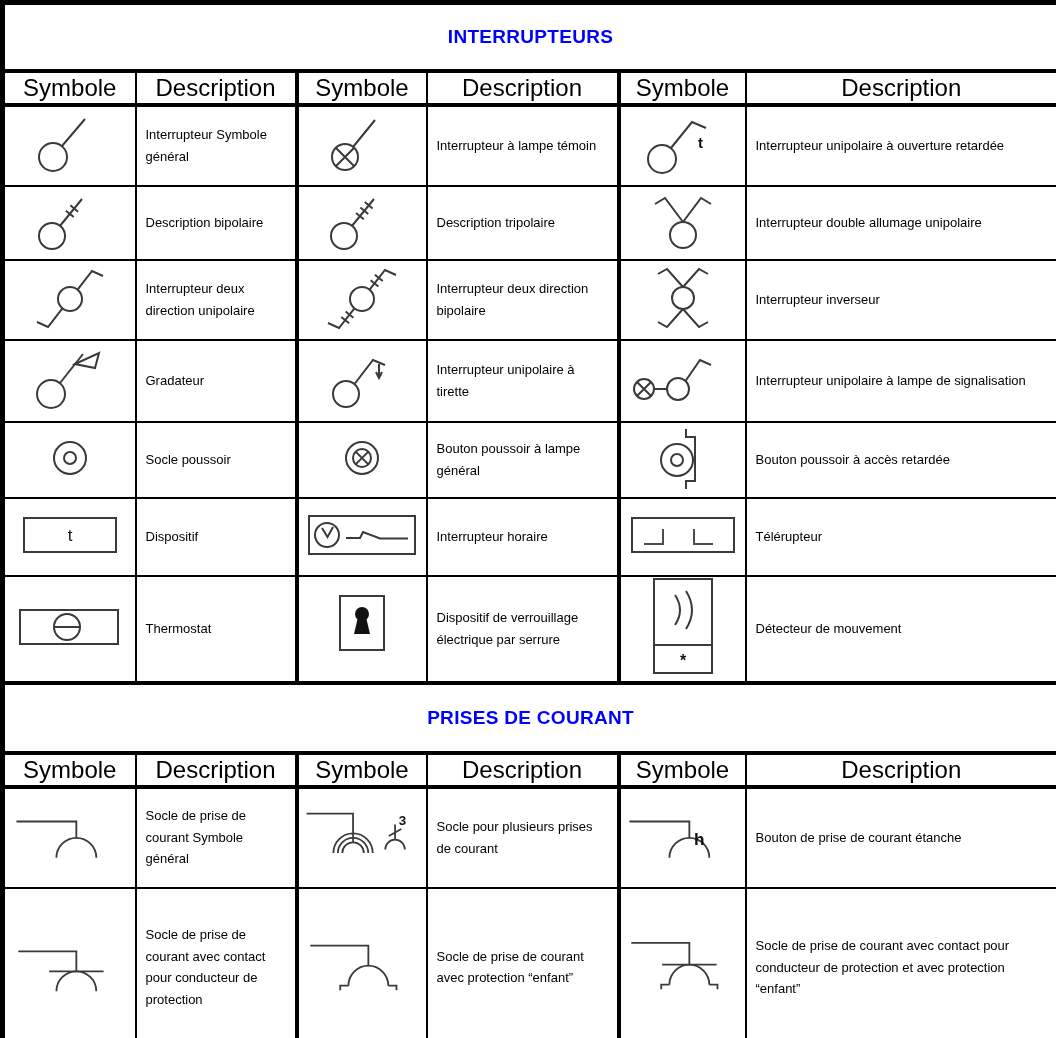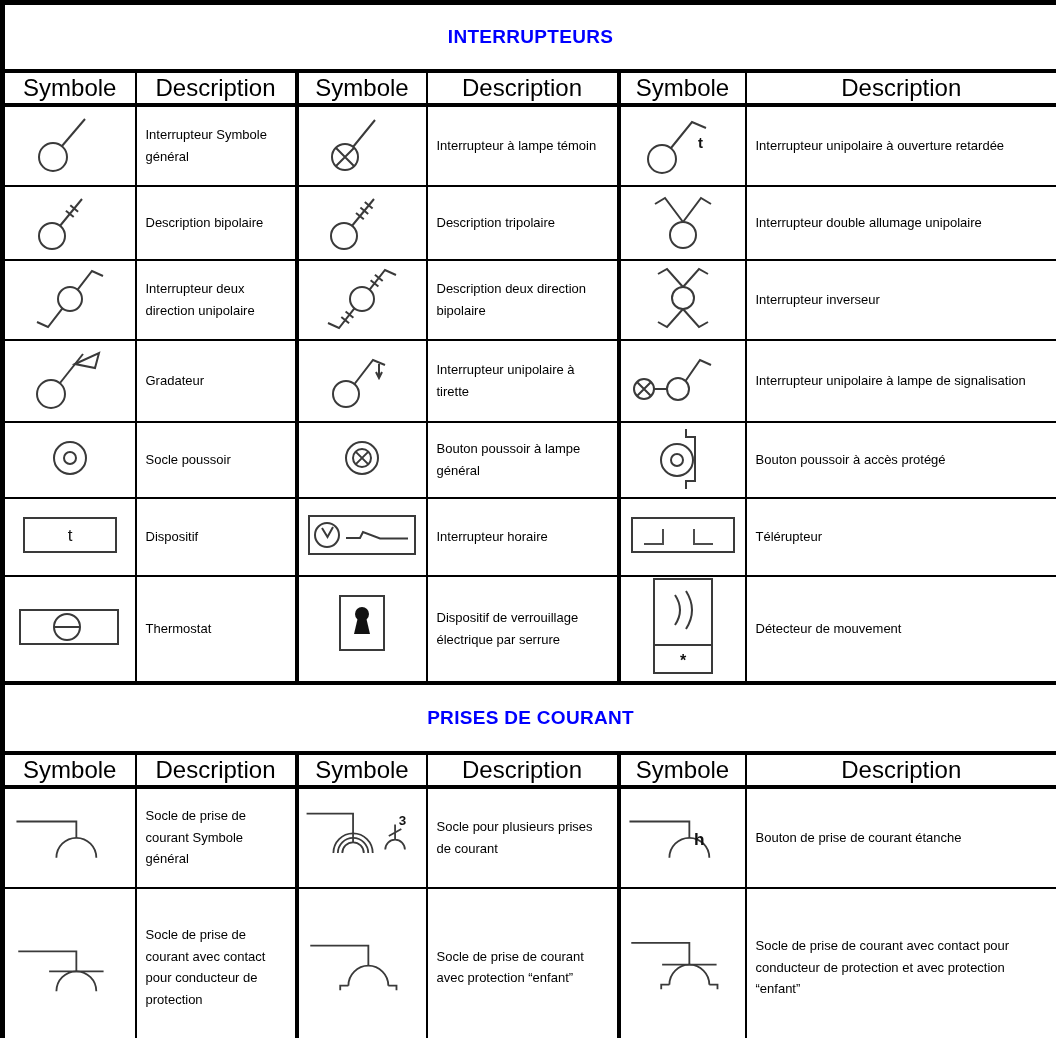--- a/index.html
+++ b/index.html
@@ -80,21 +80,21 @@
 <tr style="height:74px">
   <td class="sym"><div class="symbox"><svg xmlns="http://www.w3.org/2000/svg" width="100" height="70" viewBox="0 0 100 70" fill="none" stroke="#3a3a3a" stroke-width="2">
               <circle cx="50" cy="36" r="12"></circle>
               <path d="M57.6 26.7 L72 8 L83 13 M42.4 45.3 L28 64 L17 59"></path>
             </svg></div></td>
   <td class="desc"><span>Interrupteur deux direction unipolaire</span></td>
   <td class="sym gsep"><div class="symbox"><svg xmlns="http://www.w3.org/2000/svg" width="104" height="74" viewBox="0 0 104 74" fill="none" stroke="#3a3a3a" stroke-width="2">
               <circle cx="52" cy="38" r="12"></circle>
               <path d="M59.6 28.7 L75 9 L86 14 M44.4 47.3 L29 67 L18 62 M60.6 19.2 L68.4 25.6 M64.9 13.7 L72.7 20.1 M35.6 50.5 L43.4 56.7 M31.3 56 L39.1 62.2"></path>
             </svg></div></td>
-  <td class="desc"><span>Description deux direction bipolaire</span></td>
+  <td class="desc"><span>Interrupteur deux direction bipolaire</span></td>
   <td class="sym gsep"><div class="symbox"><svg xmlns="http://www.w3.org/2000/svg" width="88" height="70" viewBox="0 0 88 70" fill="none" stroke="#3a3a3a" stroke-width="2">
               <circle cx="44" cy="35" r="11"></circle>
               <path d="M44 24 L28 6 L19 11 M44 24 L60 6 L69 11 M44 46 L28 64 L19 59 M44 46 L60 64 L69 59"></path>
             </svg></div></td>
   <td class="desc"><span>Interrupteur inverseur</span></td>
 </tr>
 
 <tr style="height:82px">
   <td class="sym"><div class="symbox"><svg xmlns="http://www.w3.org/2000/svg" width="110" height="74" viewBox="0 0 110 74" fill="none" stroke="#3a3a3a" stroke-width="2">
               <circle cx="36" cy="52" r="14"></circle>
@@ -126,21 +126,21 @@
               <circle cx="45" cy="31" r="16"></circle>
               <circle cx="45" cy="31" r="9"></circle>
               <path d="M38.6 24.6 L51.4 37.4 M51.4 24.6 L38.6 37.4"></path>
             </svg></div></td>
   <td class="desc"><span>Bouton poussoir à lampe général</span></td>
   <td class="sym gsep"><div class="symbox"><svg xmlns="http://www.w3.org/2000/svg" width="96" height="70" viewBox="0 0 96 70" fill="none" stroke="#3a3a3a" stroke-width="2">
               <circle cx="42" cy="37" r="16"></circle>
               <circle cx="42" cy="37" r="6"></circle>
               <path d="M51 6 L51 14 L60 14 L60 58 L51 58 L51 66"></path>
             </svg></div></td>
-  <td class="desc"><span>Bouton poussoir à accès protégé</span></td>
+  <td class="desc"><span>Bouton poussoir à accès retardée</span></td>
 </tr>
 
 <tr style="height:78px">
   <td class="sym"><div class="symbox"><svg xmlns="http://www.w3.org/2000/svg" width="110" height="54" viewBox="0 0 110 54" fill="none" stroke="#3a3a3a" stroke-width="2">
               <rect x="9" y="10" width="92" height="34"></rect>
               <text x="55" y="33" font-size="17" text-anchor="middle" fill="#111" stroke="none" font-family="Liberation Sans, sans-serif">t</text>
             </svg></div></td>
   <td class="desc"><span>Dispositif</span></td>
   <td class="sym gsep"><div class="symbox"><svg xmlns="http://www.w3.org/2000/svg" width="112" height="54" viewBox="0 0 112 54" fill="none" stroke="#3a3a3a" stroke-width="2">
               <rect x="3" y="8" width="106" height="38"></rect>

